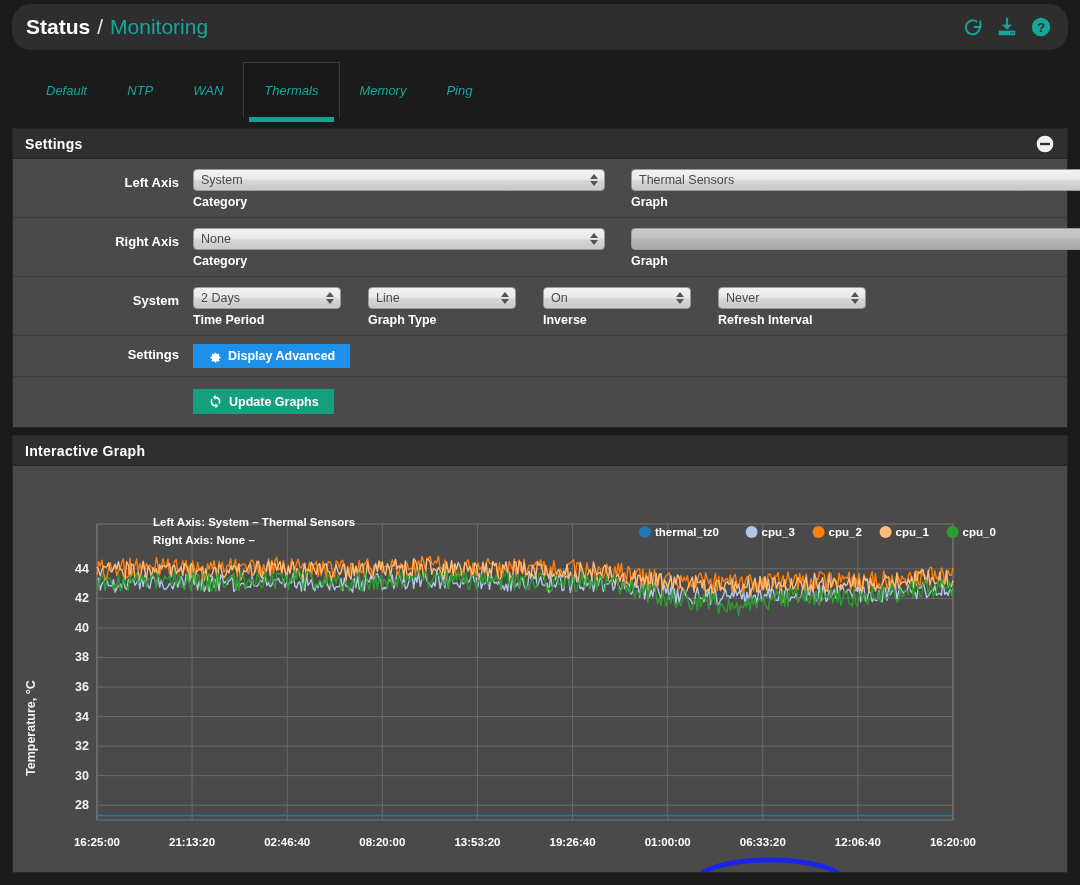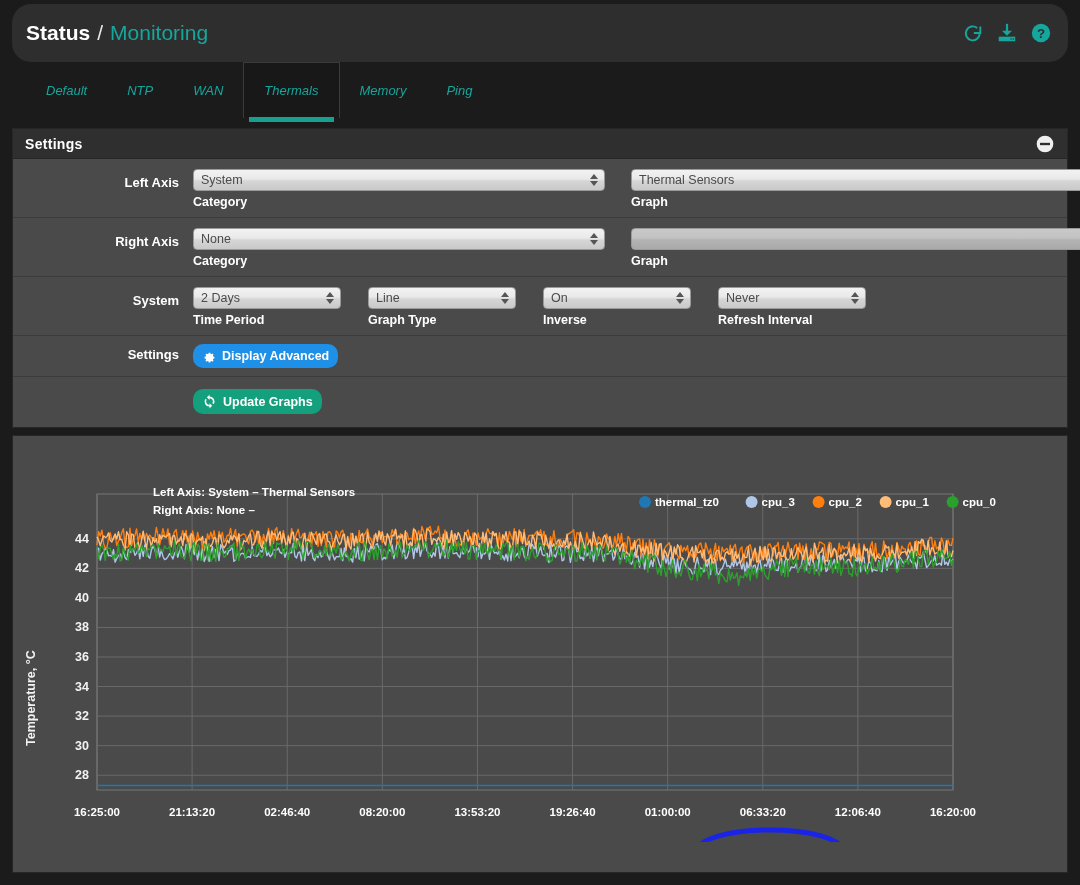--- a/index.html
+++ b/index.html
@@ -7,21 +7,21 @@
     margin: 0; padding: 0;
     width: 1080px; height: 885px;
     background: #1b1b1b;
     font-family: "Liberation Sans", sans-serif;
     overflow: hidden;
   }
 
   
   #topbar {
     position: absolute; left: 12px; top: 4px;
-    width: 1056px; height: 58px;
+    width: 1056px; height: 46px;
     background: #2e2e2e;
     display: flex; align-items: center; border-radius: 19px;
   }
   #breadcrumb {
     margin-left: 14px;
     font-size: 21px; font-weight: bold;
     display: flex; align-items: baseline; gap: 7px;
   }
   #breadcrumb .crumb-root { color: #ffffff; }
   #breadcrumb .crumb-sep  { color: #e8e8e8; font-weight: normal; }
@@ -128,22 +128,22 @@
   .sel .spinner i.down { border-top: 5px solid #555; }
 
   .w-axis-cat   { width: 412px; }
   .w-axis-graph { width: 496px; }
   .w-opt        { width: 148px; }
 
   .opts-wrap { display: flex; gap: 27px; }
 
   .btn {
     display: inline-flex; align-items: center; gap: 6px;
-    border: none; border-radius: 10px;
-    padding: 5px 9px;
+    border: none; border-radius: 0;
+    padding: 5px 15px;
     color: #ffffff; font-size: 12.5px; font-weight: bold;
     cursor: pointer;
     font-family: "Liberation Sans", sans-serif;
   }
   .btn-blue { background: #1e90e8; }
   .btn-teal { background: #15a07d; }
 
   
   #graph-panel { top: 435px; height: 438px; }
   #graph-body { position: relative; height: 406px; }
@@ -318,20 +318,23 @@
       <svg width="15" height="15" viewBox="0 0 24 24">
         <path fill="#ffffff" d="M12 4V1L7.8 5.2 12 9.4V6.6a5.4 5.4 0 014.7 8.05l1.75 1.75A7.8 7.8 0 0012 4z"></path>
         <path fill="#ffffff" d="M12 17.4a5.4 5.4 0 01-4.7-8.05L5.55 7.6A7.8 7.8 0 0012 20v3l4.2-4.2-4.2-4.2z"></path>
       </svg>
       <span>Update Graphs</span>
     </div>
   </div>
 </div>
 
 <div class="panel" id="graph-panel">
+  <div class="panel-header">
+    <span class="panel-title">Interactive Graph</span>
+  </div>
   <div id="graph-body">
     <svg id="plot-svg" width="1054" height="406" viewBox="0 0 1054 406">
       <rect x="0" y="0" width="1054" height="406" fill="#4a4a4a"></rect>
 
       <g id="g-grid">
           <line x1="84" x2="940" y1="339.22222222222223" y2="339.22222222222223" stroke="#6a6a6a" stroke-width="1"></line>
           <line x1="84" x2="940" y1="309.6666666666667" y2="309.6666666666667" stroke="#6a6a6a" stroke-width="1"></line>
           <line x1="84" x2="940" y1="280.1111111111111" y2="280.1111111111111" stroke="#6a6a6a" stroke-width="1"></line>
           <line x1="84" x2="940" y1="250.55555555555554" y2="250.55555555555554" stroke="#6a6a6a" stroke-width="1"></line>
           <line x1="84" x2="940" y1="221" y2="221" stroke="#6a6a6a" stroke-width="1"></line>

